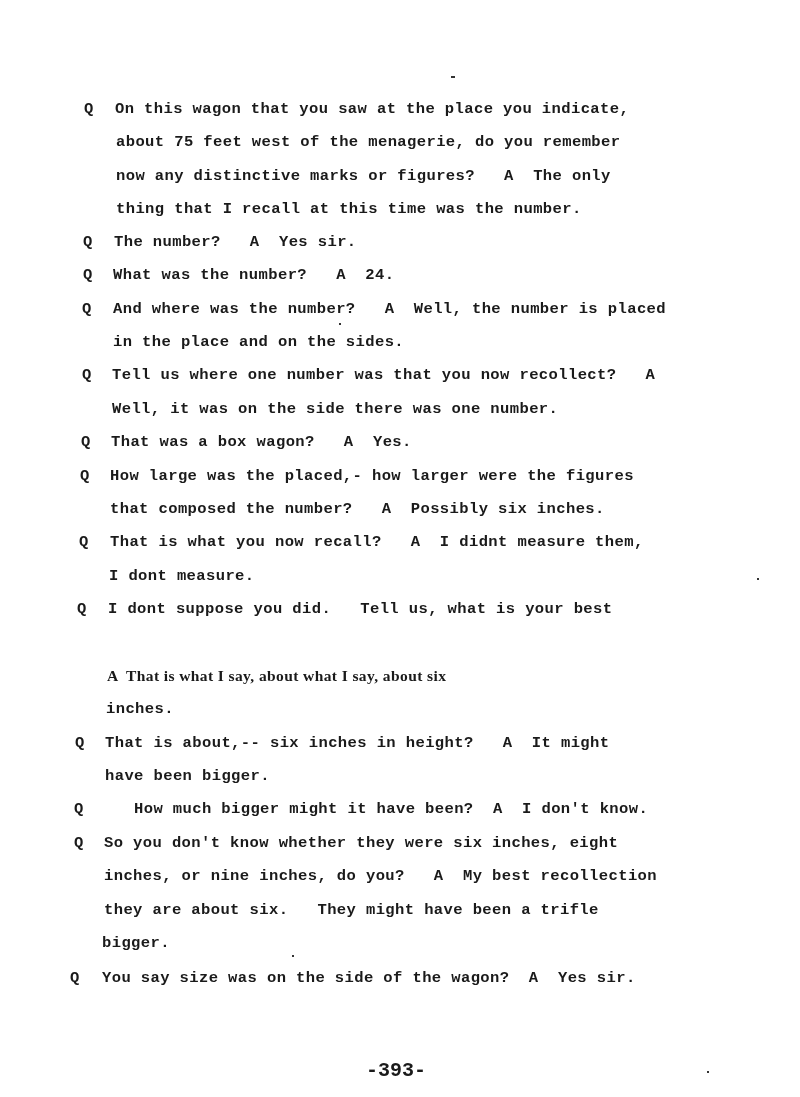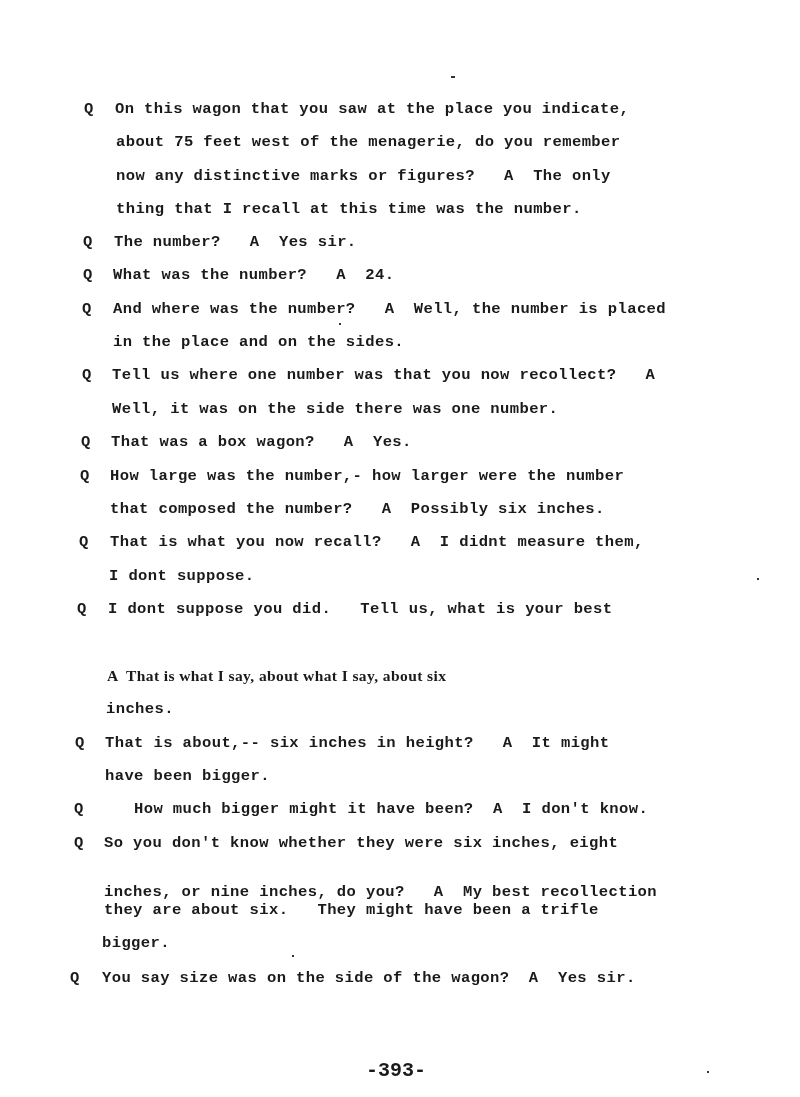--- a/index.html
+++ b/index.html
@@ -84,49 +84,49 @@
 
   <span class="marker" style="left:82px;top:365px;">Q</span>
   <span class="line" style="left:112px;top:365px;">Tell us where one number was that you now recollect?   A</span>
 
   <span class="line" style="left:112px;top:399px;">Well, it was on the side there was one number.</span>
 
   <span class="marker" style="left:81px;top:432px;">Q</span>
   <span class="line" style="left:111px;top:432px;">That was a box wagon?   A  Yes.</span>
 
   <span class="marker" style="left:80px;top:466px;">Q</span>
-  <span class="line" style="left:110px;top:466px;">How large was the number,- how larger were the number</span>
+  <span class="line" style="left:110px;top:466px;">How large was the placed,- how larger were the figures</span>
 
   <span class="line" style="left:110px;top:499px;">that composed the number?   A  Possibly six inches.</span>
 
   <span class="marker" style="left:79px;top:532px;">Q</span>
   <span class="line" style="left:110px;top:532px;">That is what you now recall?   A  I didnt measure them,</span>
 
-  <span class="line" style="left:109px;top:566px;">I dont suppose.</span>
+  <span class="line" style="left:109px;top:566px;">I dont measure.</span>
 
   <span class="marker" style="left:77px;top:599px;">Q</span>
   <span class="line" style="left:108px;top:599px;">I dont suppose you did.   Tell us, what is your best</span>
 
 
   <span class="line" style="left:107px;top:666px;font-family:Liberation Serif, serif;">A  That is what I say, about what I say, about six</span>
 
   <span class="line" style="left:106px;top:699px;">inches.</span>
 
   <span class="marker" style="left:75px;top:733px;">Q</span>
   <span class="line" style="left:105px;top:733px;">That is about,-- six inches in height?   A  It might</span>
 
   <span class="line" style="left:105px;top:766px;">have been bigger.</span>
 
   <span class="marker" style="left:74px;top:799px;">Q</span>
   <span class="line" style="left:104px;top:799px;margin-left:30px;">How much bigger might it have been?  A  I don't know.</span>
 
   <span class="marker" style="left:74px;top:833px;">Q</span>
   <span class="line" style="left:104px;top:833px;">So you don't know whether they were six inches, eight</span>
 
-  <span class="line" style="left:104px;top:866px;margin-top:16px;">inches, or nine inches, do you?   A  My best recollection</span>
+  <span class="line" style="left:104px;top:866px;">inches, or nine inches, do you?   A  My best recollection</span>
 
   <span class="line" style="left:104px;top:900px;">they are about six.   They might have been a trifle</span>
 
   <span class="line" style="left:102px;top:933px;">bigger.</span>
 
   <span class="marker" style="left:70px;top:968px;">Q</span>
   <span class="line" style="left:102px;top:968px;">You say size was on the side of the wagon?  A  Yes sir.</span>
 
   <span class="page-number">-393-</span>
 </div>

